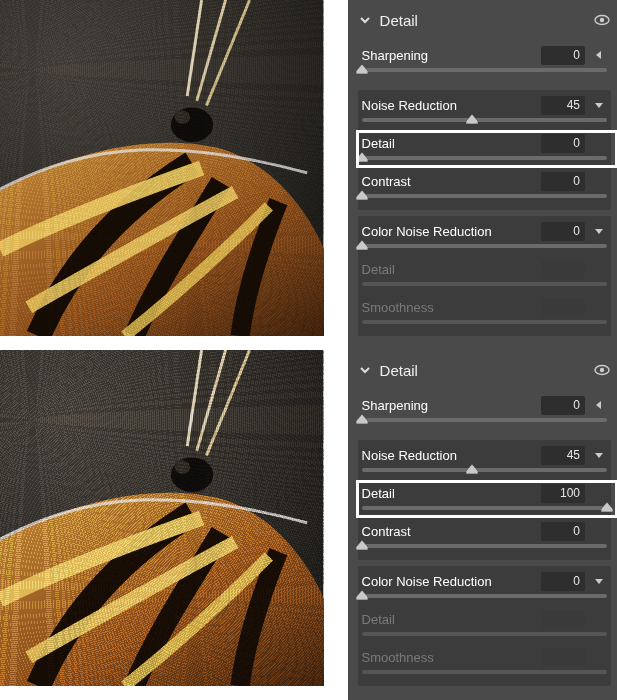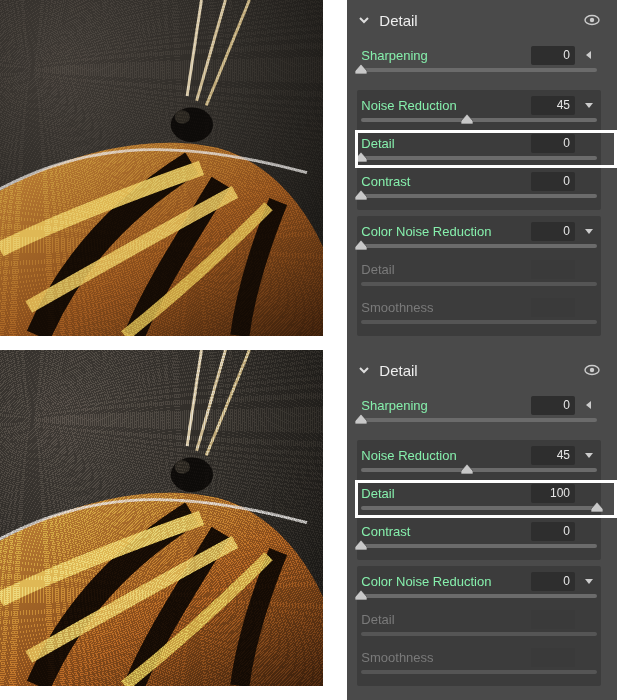--- a/index.html
+++ b/index.html
@@ -1,33 +1,33 @@
 <!DOCTYPE html>
 <html><head>
 <meta charset="utf-8">
 <style>
   * { box-sizing: border-box; margin: 0; padding: 0; font-family: -apple-system, "Segoe UI", Arial, sans-serif; }
   body { background: #fff; width: 617px; }
   .row { display: flex; height: 350px; position: relative; }
   .preview { width: 337px; height: 350px; position: relative; overflow: hidden; }
-  .panel { width: 280px; height: 350px; background: #4a4a4a; color: #d8d8d8; padding: 6px 16px 10px 10px; position: relative; margin-left: 24px; }
+  .panel { width: 280px; height: 350px; background: #4a4a4a; color: #d8d8d8; padding: 6px 6px 10px 10px; position: relative; margin-left: 24px; }
 
   
   .panel-header { display: flex; align-items: center; height: 28px; font-size: 15px; font-weight: 500; color: #eee; }
   .chevron-down { width: 14px; height: 14px; margin-right: 8px; position: relative; }
   .chevron-down svg { display: block; }
   .eye-icon { margin-left: auto; width: 18px; height: 18px; }
   .eye-icon svg { display: block; }
 
   
   .group { margin-top: 6px; padding: 4px 4px 2px 4px; border-radius: 2px; }
   .group.dark { background: #3c3c3c; }
   .ctrl { position: relative; padding-bottom: 10px; }
   .ctrl-row { display: flex; align-items: center; height: 22px; }
-  .ctrl-label { font-size: 13px; color: #86efac; flex: 1; }
+  .ctrl-label { font-size: 13px; color: #ffffff; flex: 1; }
   .ctrl-label.dim { color: #7a7a7a; }
   .ctrl-value { width: 44px; height: 19px; background: #2e2e2e; color: #e6e6e6; font-size: 12px; text-align: right; padding: 2px 5px; border: none; border-radius: 2px; margin-left: 6px; }
   .ctrl-value.empty { background: #3a3a3a; }
   .expander { width: 16px; height: 16px; margin-left: 6px; display: flex; align-items: center; justify-content: center; }
   .expander svg { display: block; }
 
   .track { position: relative; height: 4px; background: #6b6b6b; border-radius: 2px; margin-top: 2px; }
   .track.dim { background: #555; }
   .thumb { position: absolute; top: -4px; width: 12px; height: 10px; transform: translateX(-50%); }
   .thumb.up svg { display: block; }

